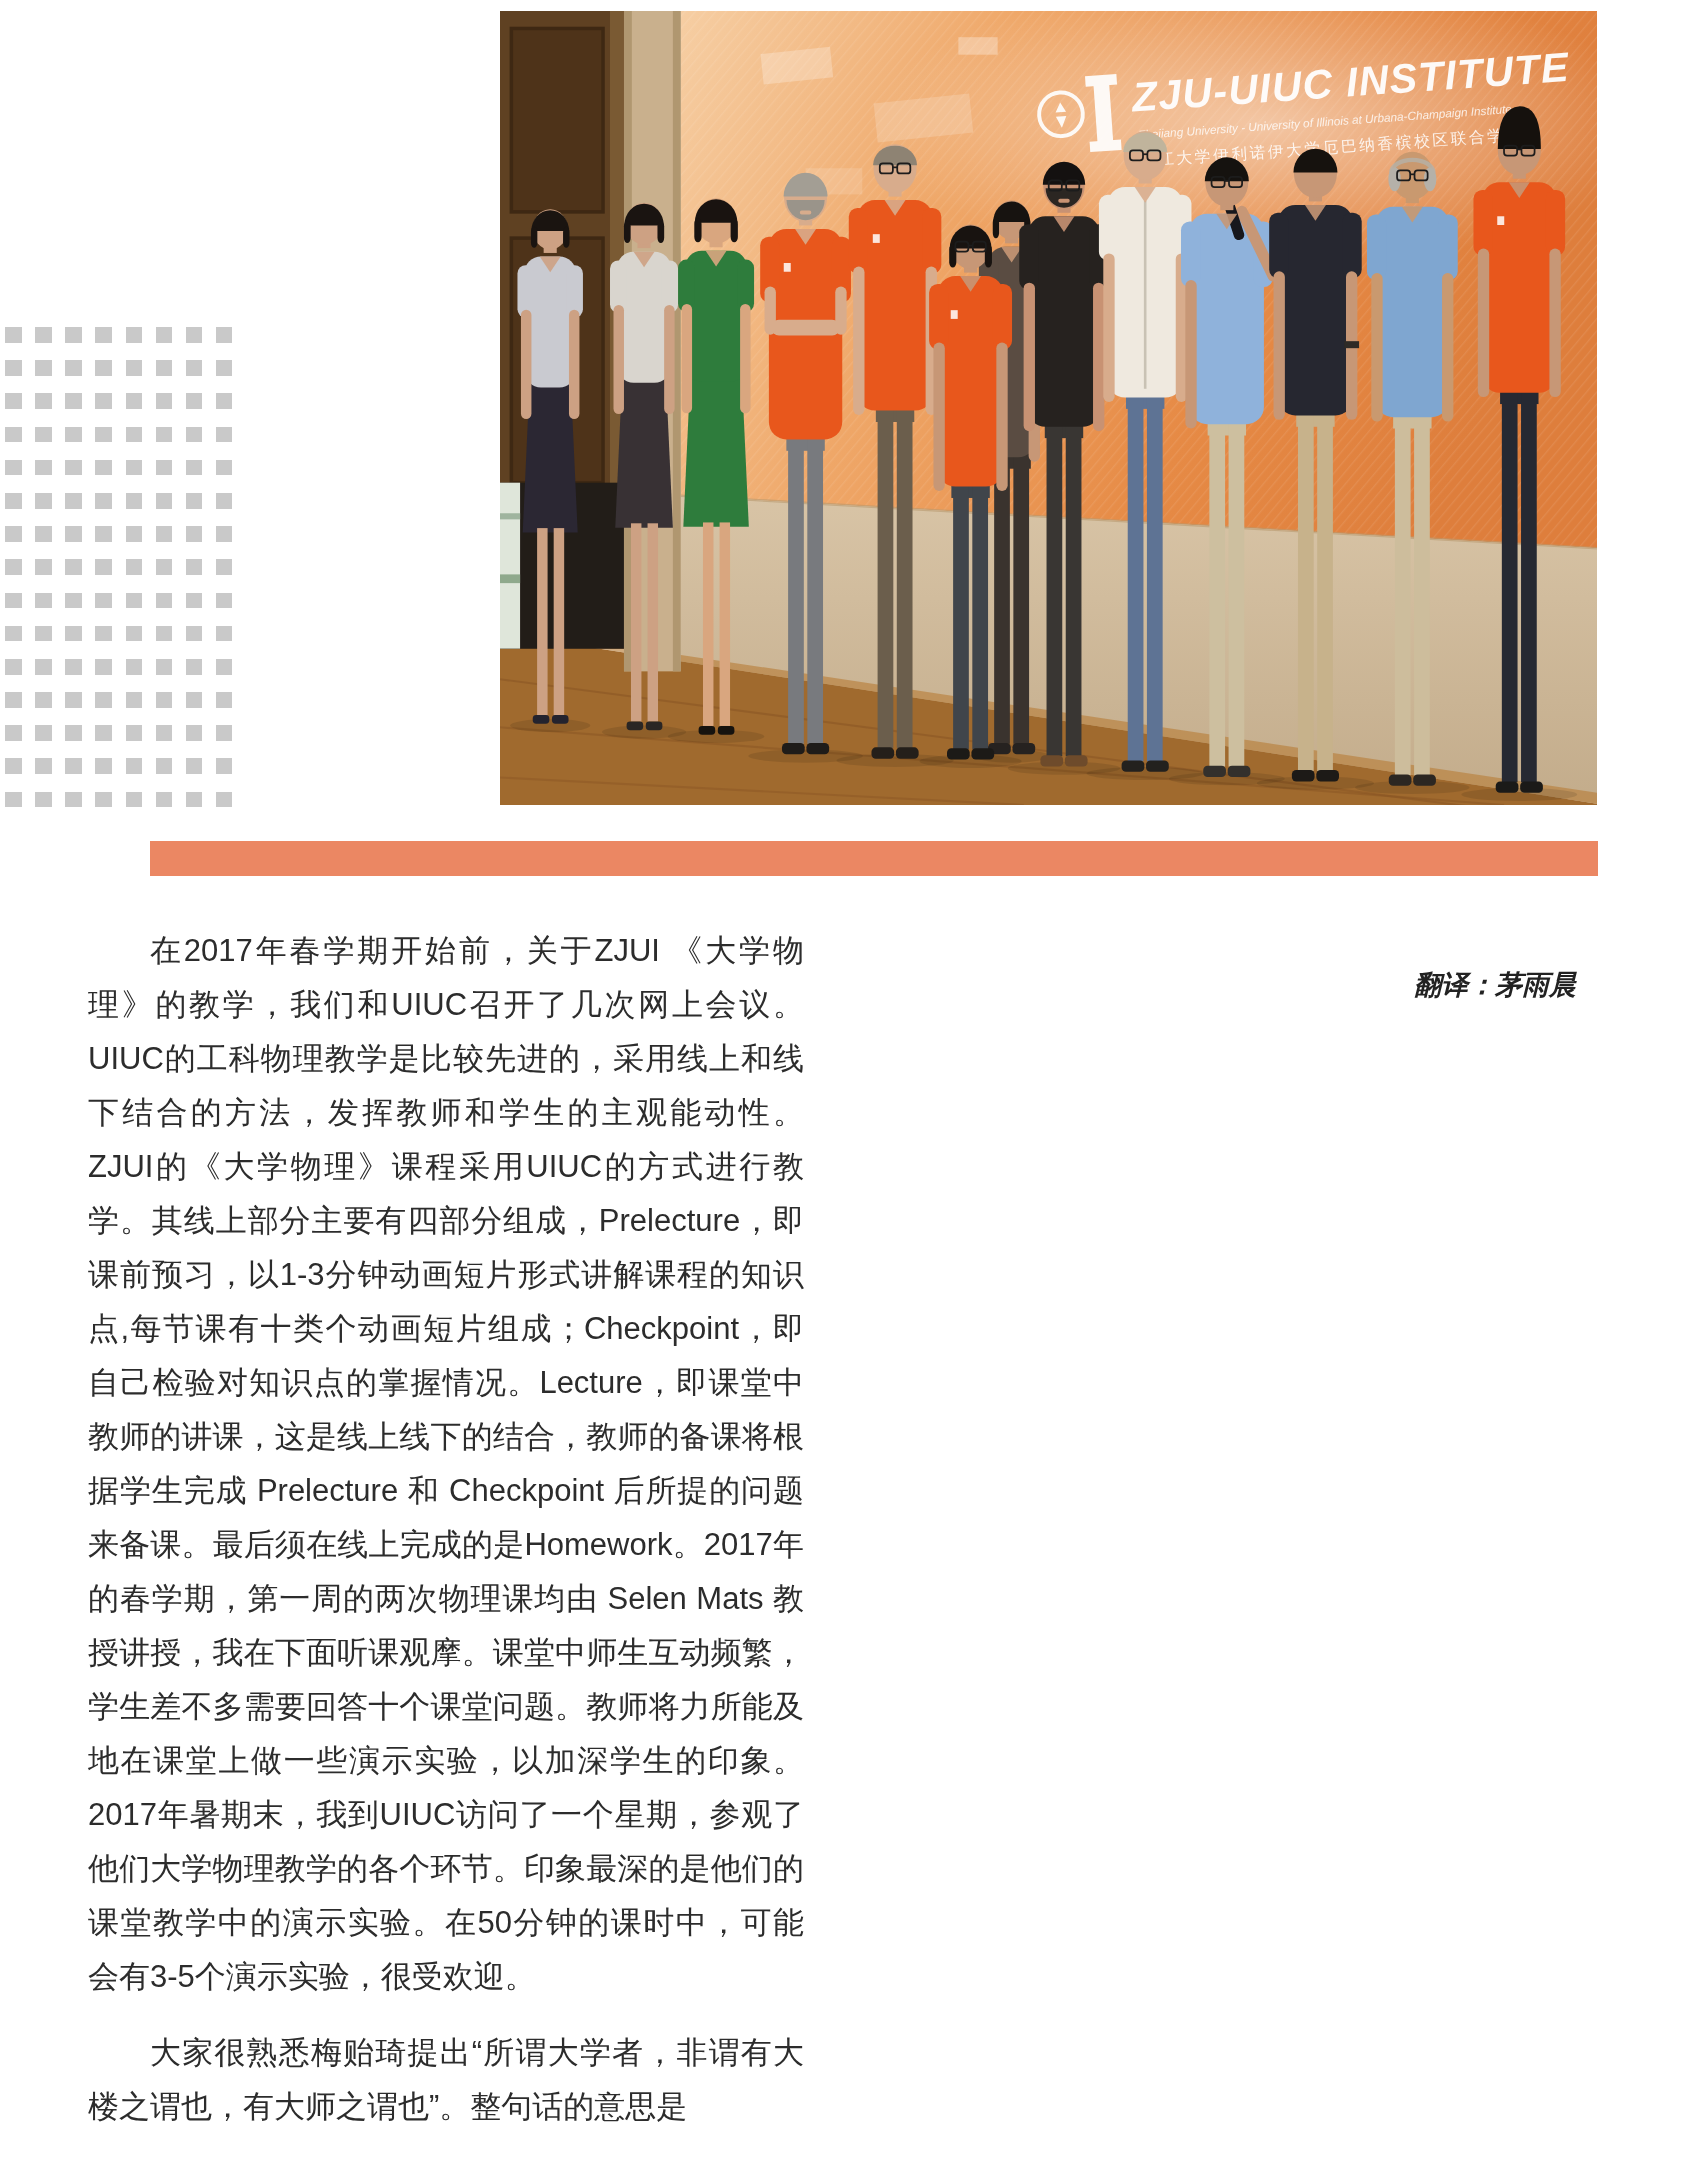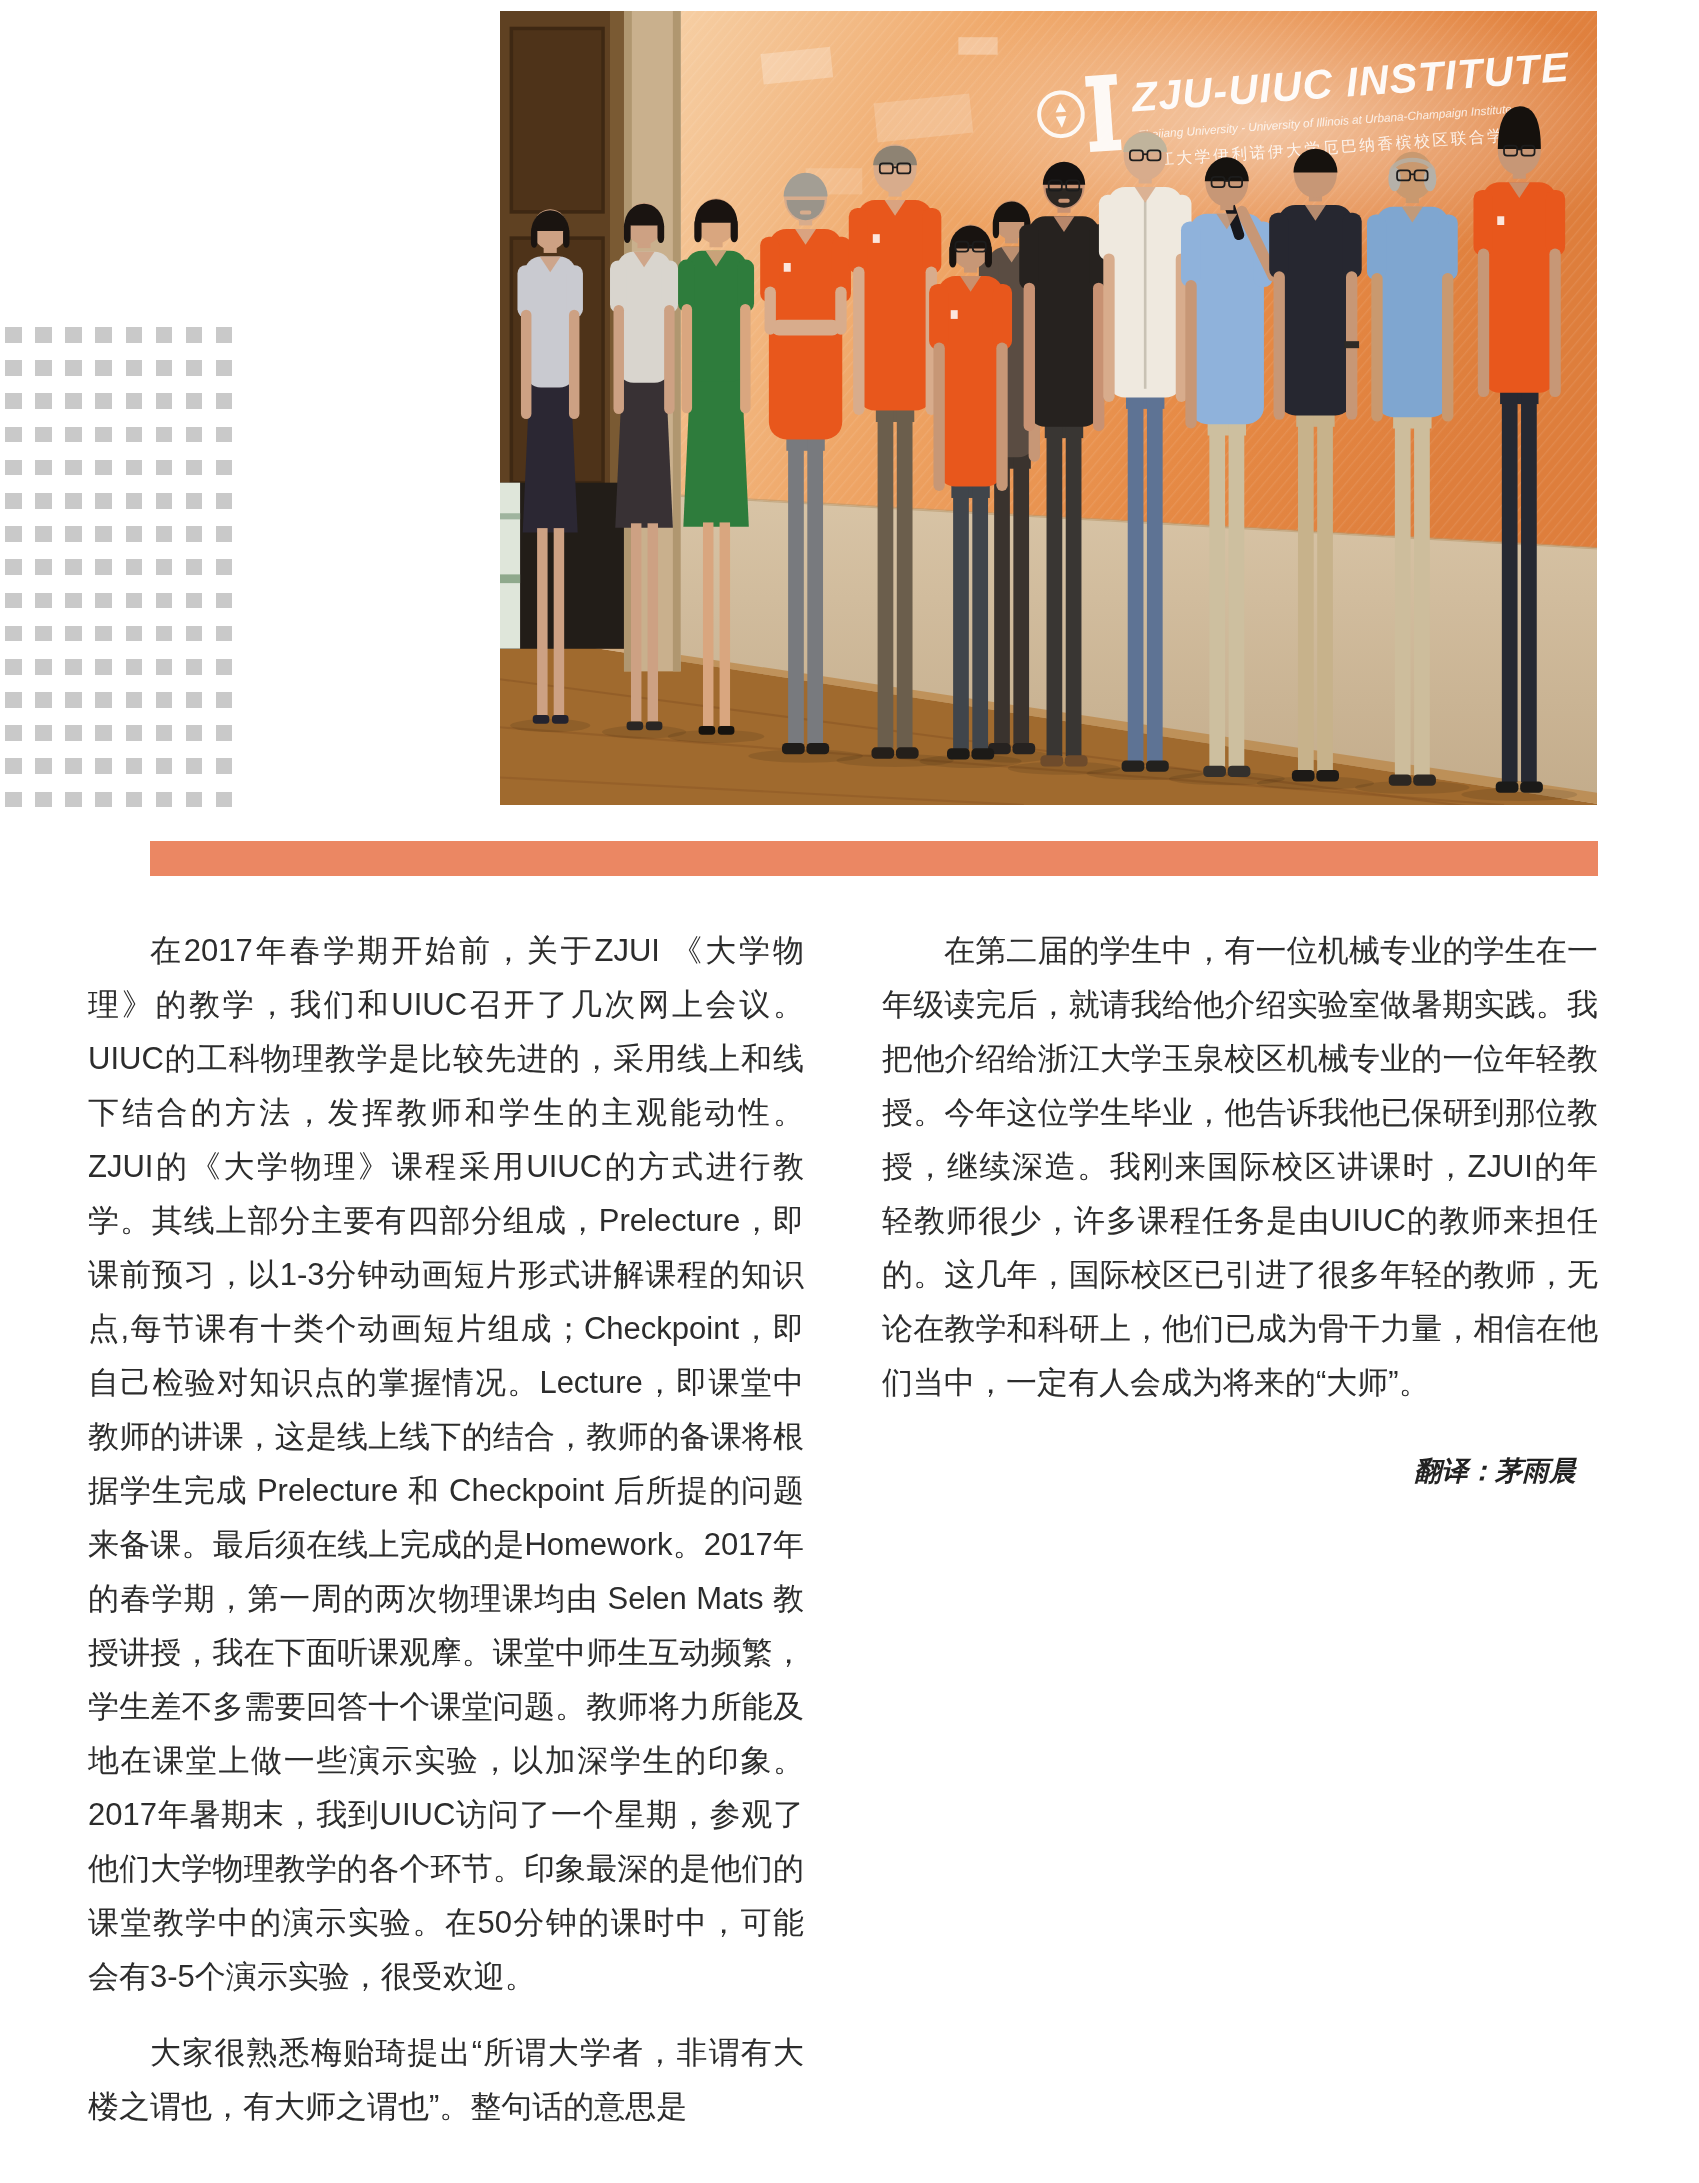--- a/index.html
+++ b/index.html
@@ -531,16 +531,15 @@
 </svg>
 </div>
 
 <div class="accent-bar" style="background: rgb(235, 135, 99);"></div>
 
 <div class="column column-left" id="colLeft">
     <p class="para indent" style="color: rgb(44, 44, 44);">在2017年春学期开始前，关于ZJUI 《大学物理》的教学，我们和UIUC召开了几次网上会议。UIUC的工科物理教学是比较先进的，采用线上和线下结合的方法，发挥教师和学生的主观能动性。ZJUI的《大学物理》课程采用UIUC的方式进行教学。其线上部分主要有四部分组成，Prelecture，即课前预习，以1-3分钟动画短片形式讲解课程的知识点,每节课有十类个动画短片组成；Checkpoint，即自己检验对知识点的掌握情况。Lecture，即课堂中教师的讲课，这是线上线下的结合，教师的备课将根据学生完成 Prelecture 和 Checkpoint 后所提的问题来备课。最后须在线上完成的是Homework。2017年的春学期，第一周的两次物理课均由 Selen Mats 教授讲授，我在下面听课观摩。课堂中师生互动频繁，学生差不多需要回答十个课堂问题。教师将力所能及地在课堂上做一些演示实验，以加深学生的印象。2017年暑期末，我到UIUC访问了一个星期，参观了他们大学物理教学的各个环节。印象最深的是他们的课堂教学中的演示实验。在50分钟的课时中，可能会有3-5个演示实验，很受欢迎。</p>
     <p class="para indent" style="color: rgb(44, 44, 44);">大家很熟悉梅贻琦提出“所谓大学者，非谓有大楼之谓也，有大师之谓也”。整句话的意思是</p>
   </div>
 <div class="column column-right" id="colRight">
-    <p class="para indent" style="color: rgb(44, 44, 44);">在第二届的学生中，有一位机械专业的学生在一年级读完后，就请我给他介绍实验室做暑期实践。我把他介绍给浙江大学玉泉校区机械专业的一位年轻教授。今年这位学生毕业，他告诉我他已保研到那位教授，继续深造。我刚来国际校区讲课时，ZJUI的年轻教师很少，许多课程任务是由UIUC的教师来担任的。这几年，国际校区已引进了很多年轻的教师，无论在教学和科研上，他们已成为骨干力量，相信在他们当中，一定有人会成为将来的“大师”。</p>
     <div class="credit">翻译：茅雨晨</div>
   </div>
 
 
 </body></html>

